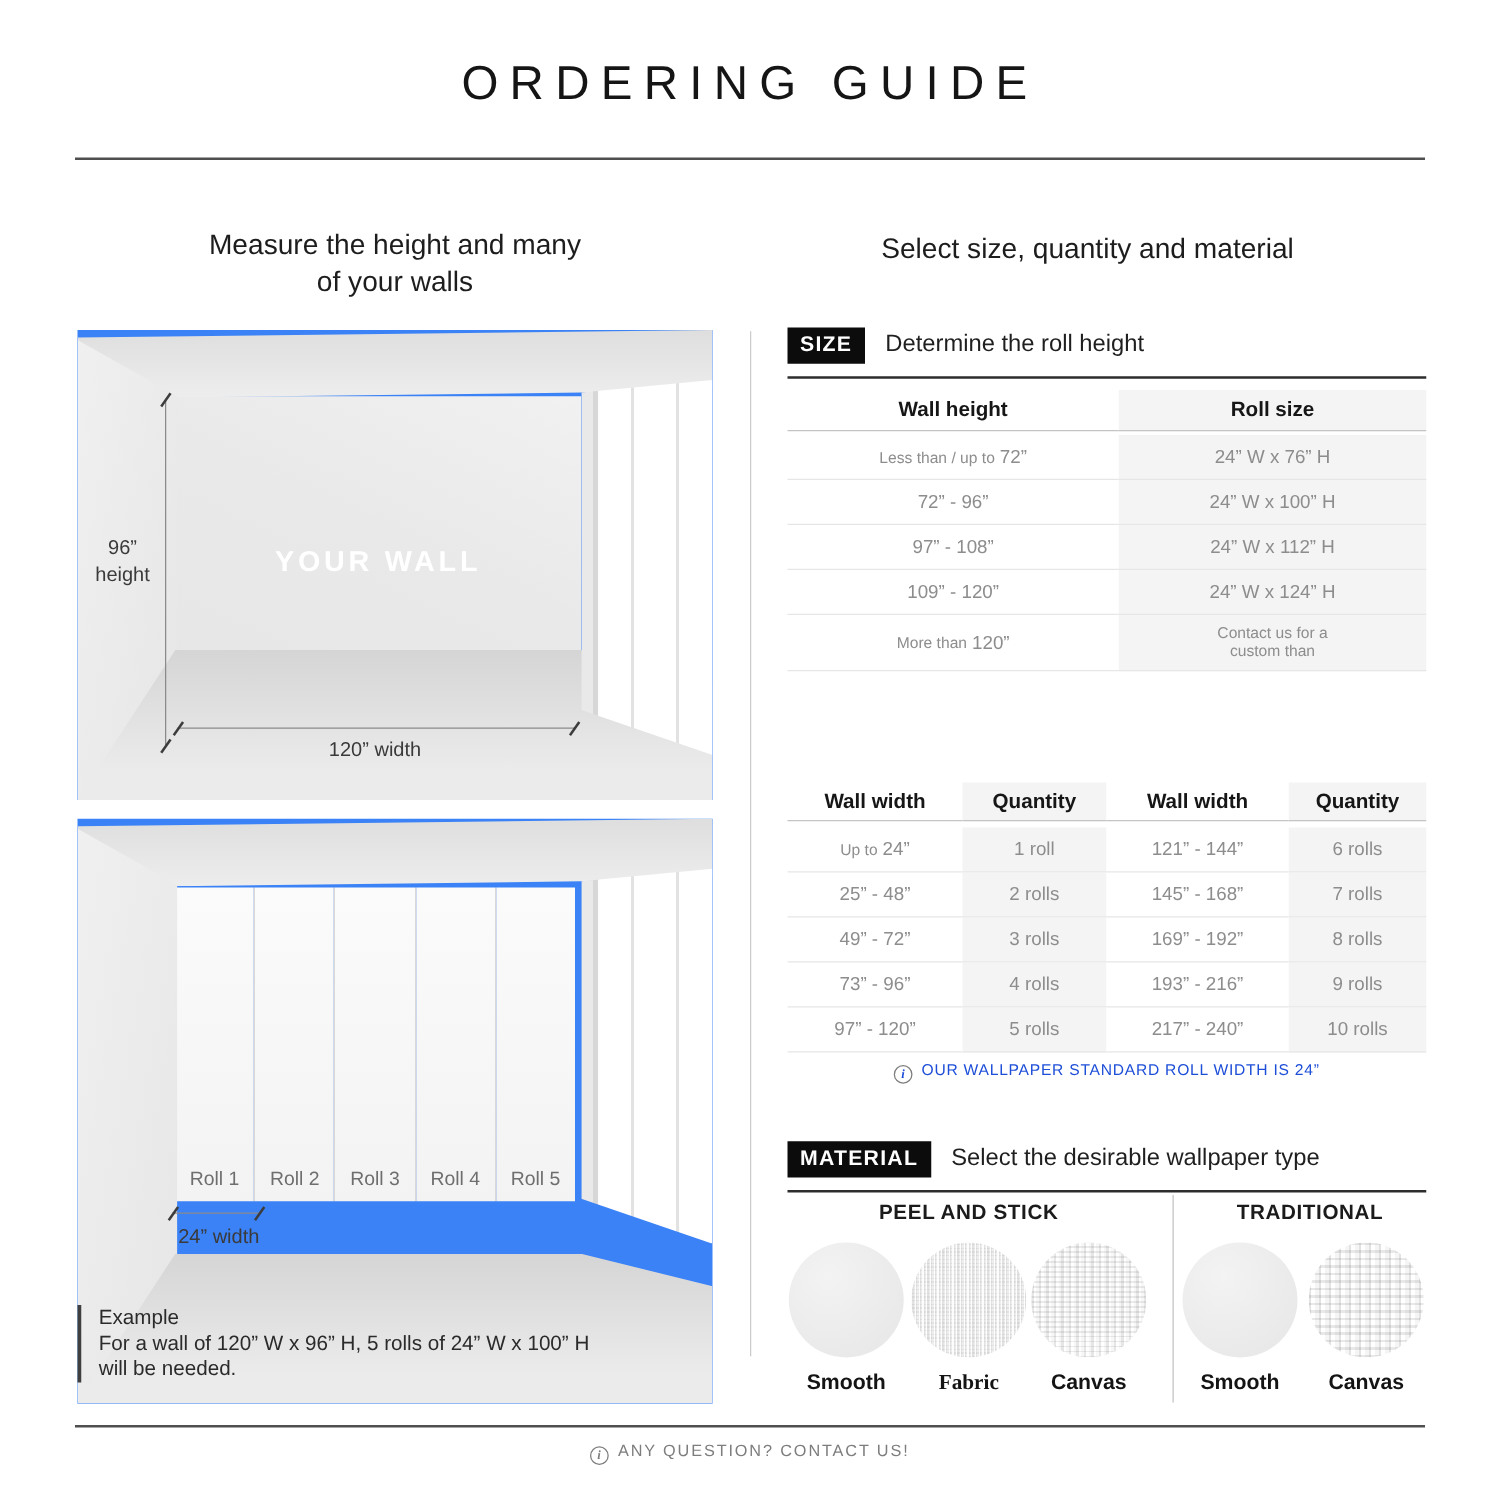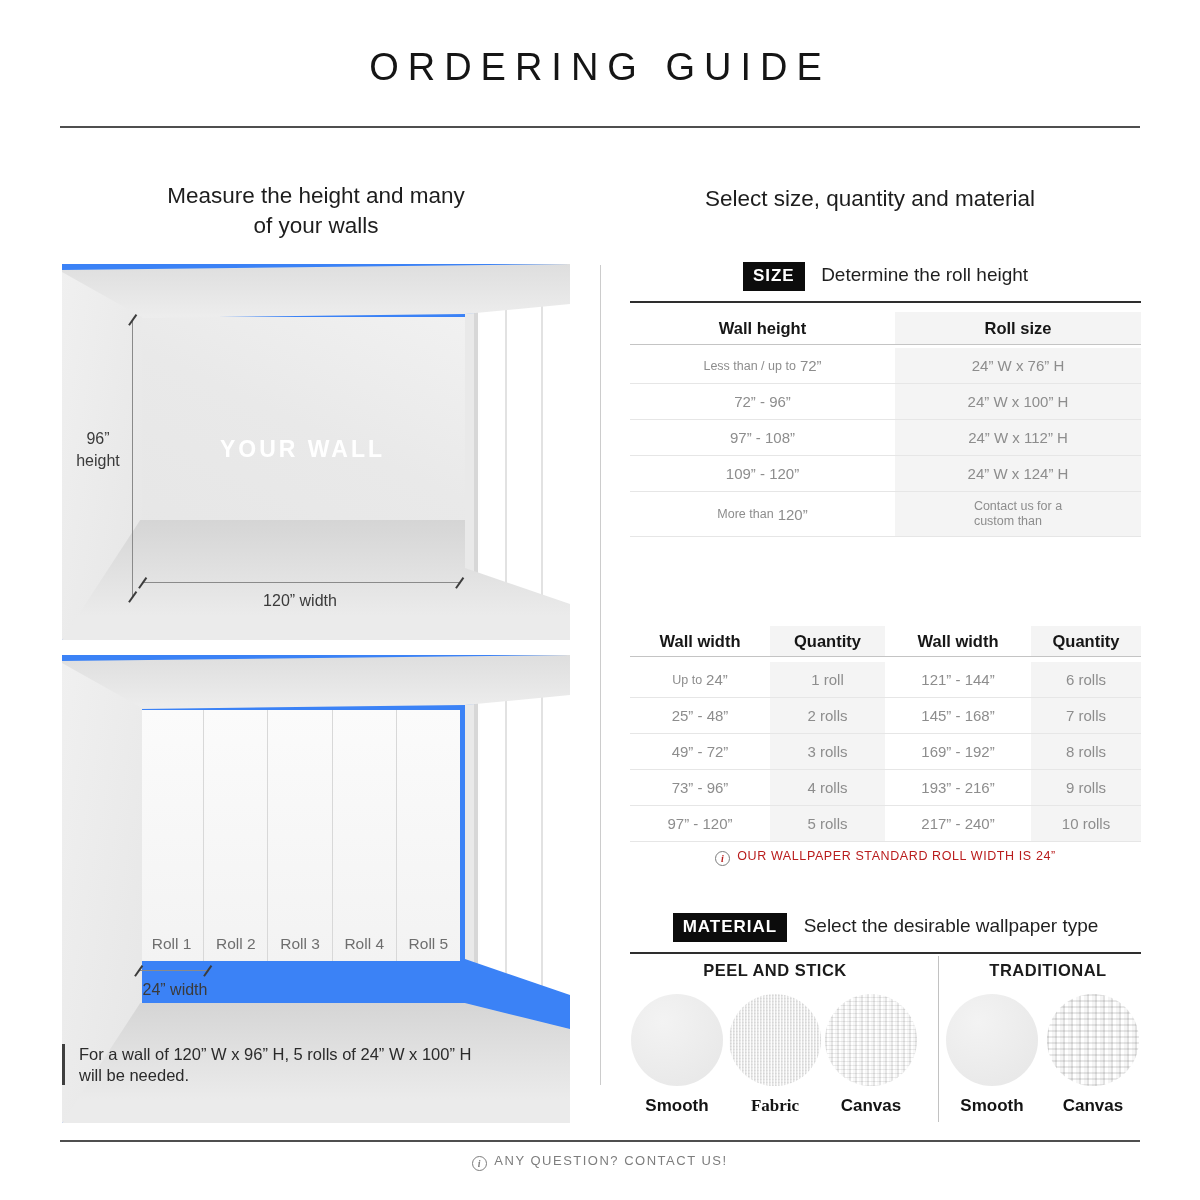--- a/index.html
+++ b/index.html
@@ -60,43 +60,43 @@
   .panel:first-child{border-left:none;}
   .roll-label{position:absolute;bottom:8px;left:0;width:100%;text-align:center;
     font-size:15.5px;color:#6e6e6e;}
 
   
   .example{position:absolute;left:62px;top:1044px;border-left:3px solid #3f3f3f;
     padding-left:14px;font-size:16.5px;line-height:20.5px;color:#2b2b2b;}
 
   
   .section-head{position:absolute;left:630px;width:511px;border-bottom:2px solid #2e2e2e;
-    padding-bottom:10px;white-space:nowrap;text-align:center;}
+    padding-bottom:10px;white-space:nowrap;}
   .badge{display:inline-block;background:#0c0c0c;color:#ffffff;padding:4px 10px 5px;
     font-size:17px;font-weight:600;letter-spacing:1px;}
   .section-label{margin-left:12px;font-size:19px;color:#1f1f1f;}
   #size-head{top:262px;} #qty-head{top:574px;} #mat-head{top:913px;}
 
   
   .grid{position:absolute;left:630px;}
-  .cell{display:flex;align-items:center;justify-content:center;}
+  .cell{display:flex;align-items:center;justify-content:center;text-align:center;}
   .th{font-size:16.5px;font-weight:700;color:#161616;border-bottom:1px solid #c4c4c4;}
   .td{font-size:15px;color:#8d8d8d;border-bottom:1px solid #e6e6e6;}
   .gray{background:#f4f4f4;}
   .pref{font-size:12.5px;margin-right:4px;}
   .small-cell{font-size:12.5px;line-height:15px;white-space:pre-line;}
   #size-table{top:312px;display:grid;grid-template-columns:265px 246px;
     grid-auto-rows:36px;}
   #size-table .cell:nth-child(-n+2){height:32px;}
   #size-table .row-last{height:44px;}
   #qty-table{top:626px;display:grid;grid-template-columns:140px 115px 146px 110px;
     grid-auto-rows:36px;}
   #qty-table .cell:nth-child(-n+4){height:30px;}
   .roll-note{position:absolute;left:630px;width:511px;top:849px;text-align:center;
-    font-size:12.5px;letter-spacing:0.6px;color:#b91c1c;}
+    font-size:12.5px;letter-spacing:0.6px;color:#1d4ed8;}
 
   
   .mat-group-name{position:absolute;top:961px;text-align:center;font-size:16.5px;
     font-weight:600;letter-spacing:0.5px;color:#1b1b1b;}
   #group-ps{left:630px;width:290px;}
   #group-tr{left:955px;width:186px;}
   .mat-divider{position:absolute;left:938px;top:956px;width:1px;height:166px;background:#c2c2c2;}
   .swatch{position:absolute;top:994px;width:92px;height:92px;border-radius:50%;}
   .tex-smooth{background:radial-gradient(circle at 35% 30%,#f3f3f3,#e9e9e9 75%);}
   .tex-fabric{background-color:#eeeeee;
@@ -169,20 +169,21 @@
     <div class="floor"></div>
     <div class="window"></div>
     <div class="hdim" style="left:76px;top:315px;width:70px;">
       <span class="tick" style="left:-6px;"></span>
       <span class="tick" style="right:-6px;"></span>
     </div>
     <div class="dim-label" style="left:58px;top:326px;width:110px;">24” width</div>
   </div>
 
   <div class="example">
+    <div>Example</div>
     <div>For a wall of 120” W x 96” H, 5 rolls of 24” W x 100” H</div>
     <div>will be needed.</div>
   </div>
 
   <div class="col-divider"></div>
 
   <div id="right-heading" class="col-heading">Select size, quantity and material</div>
 
   <div id="size-head" class="section-head">
     <span class="badge">SIZE</span>

